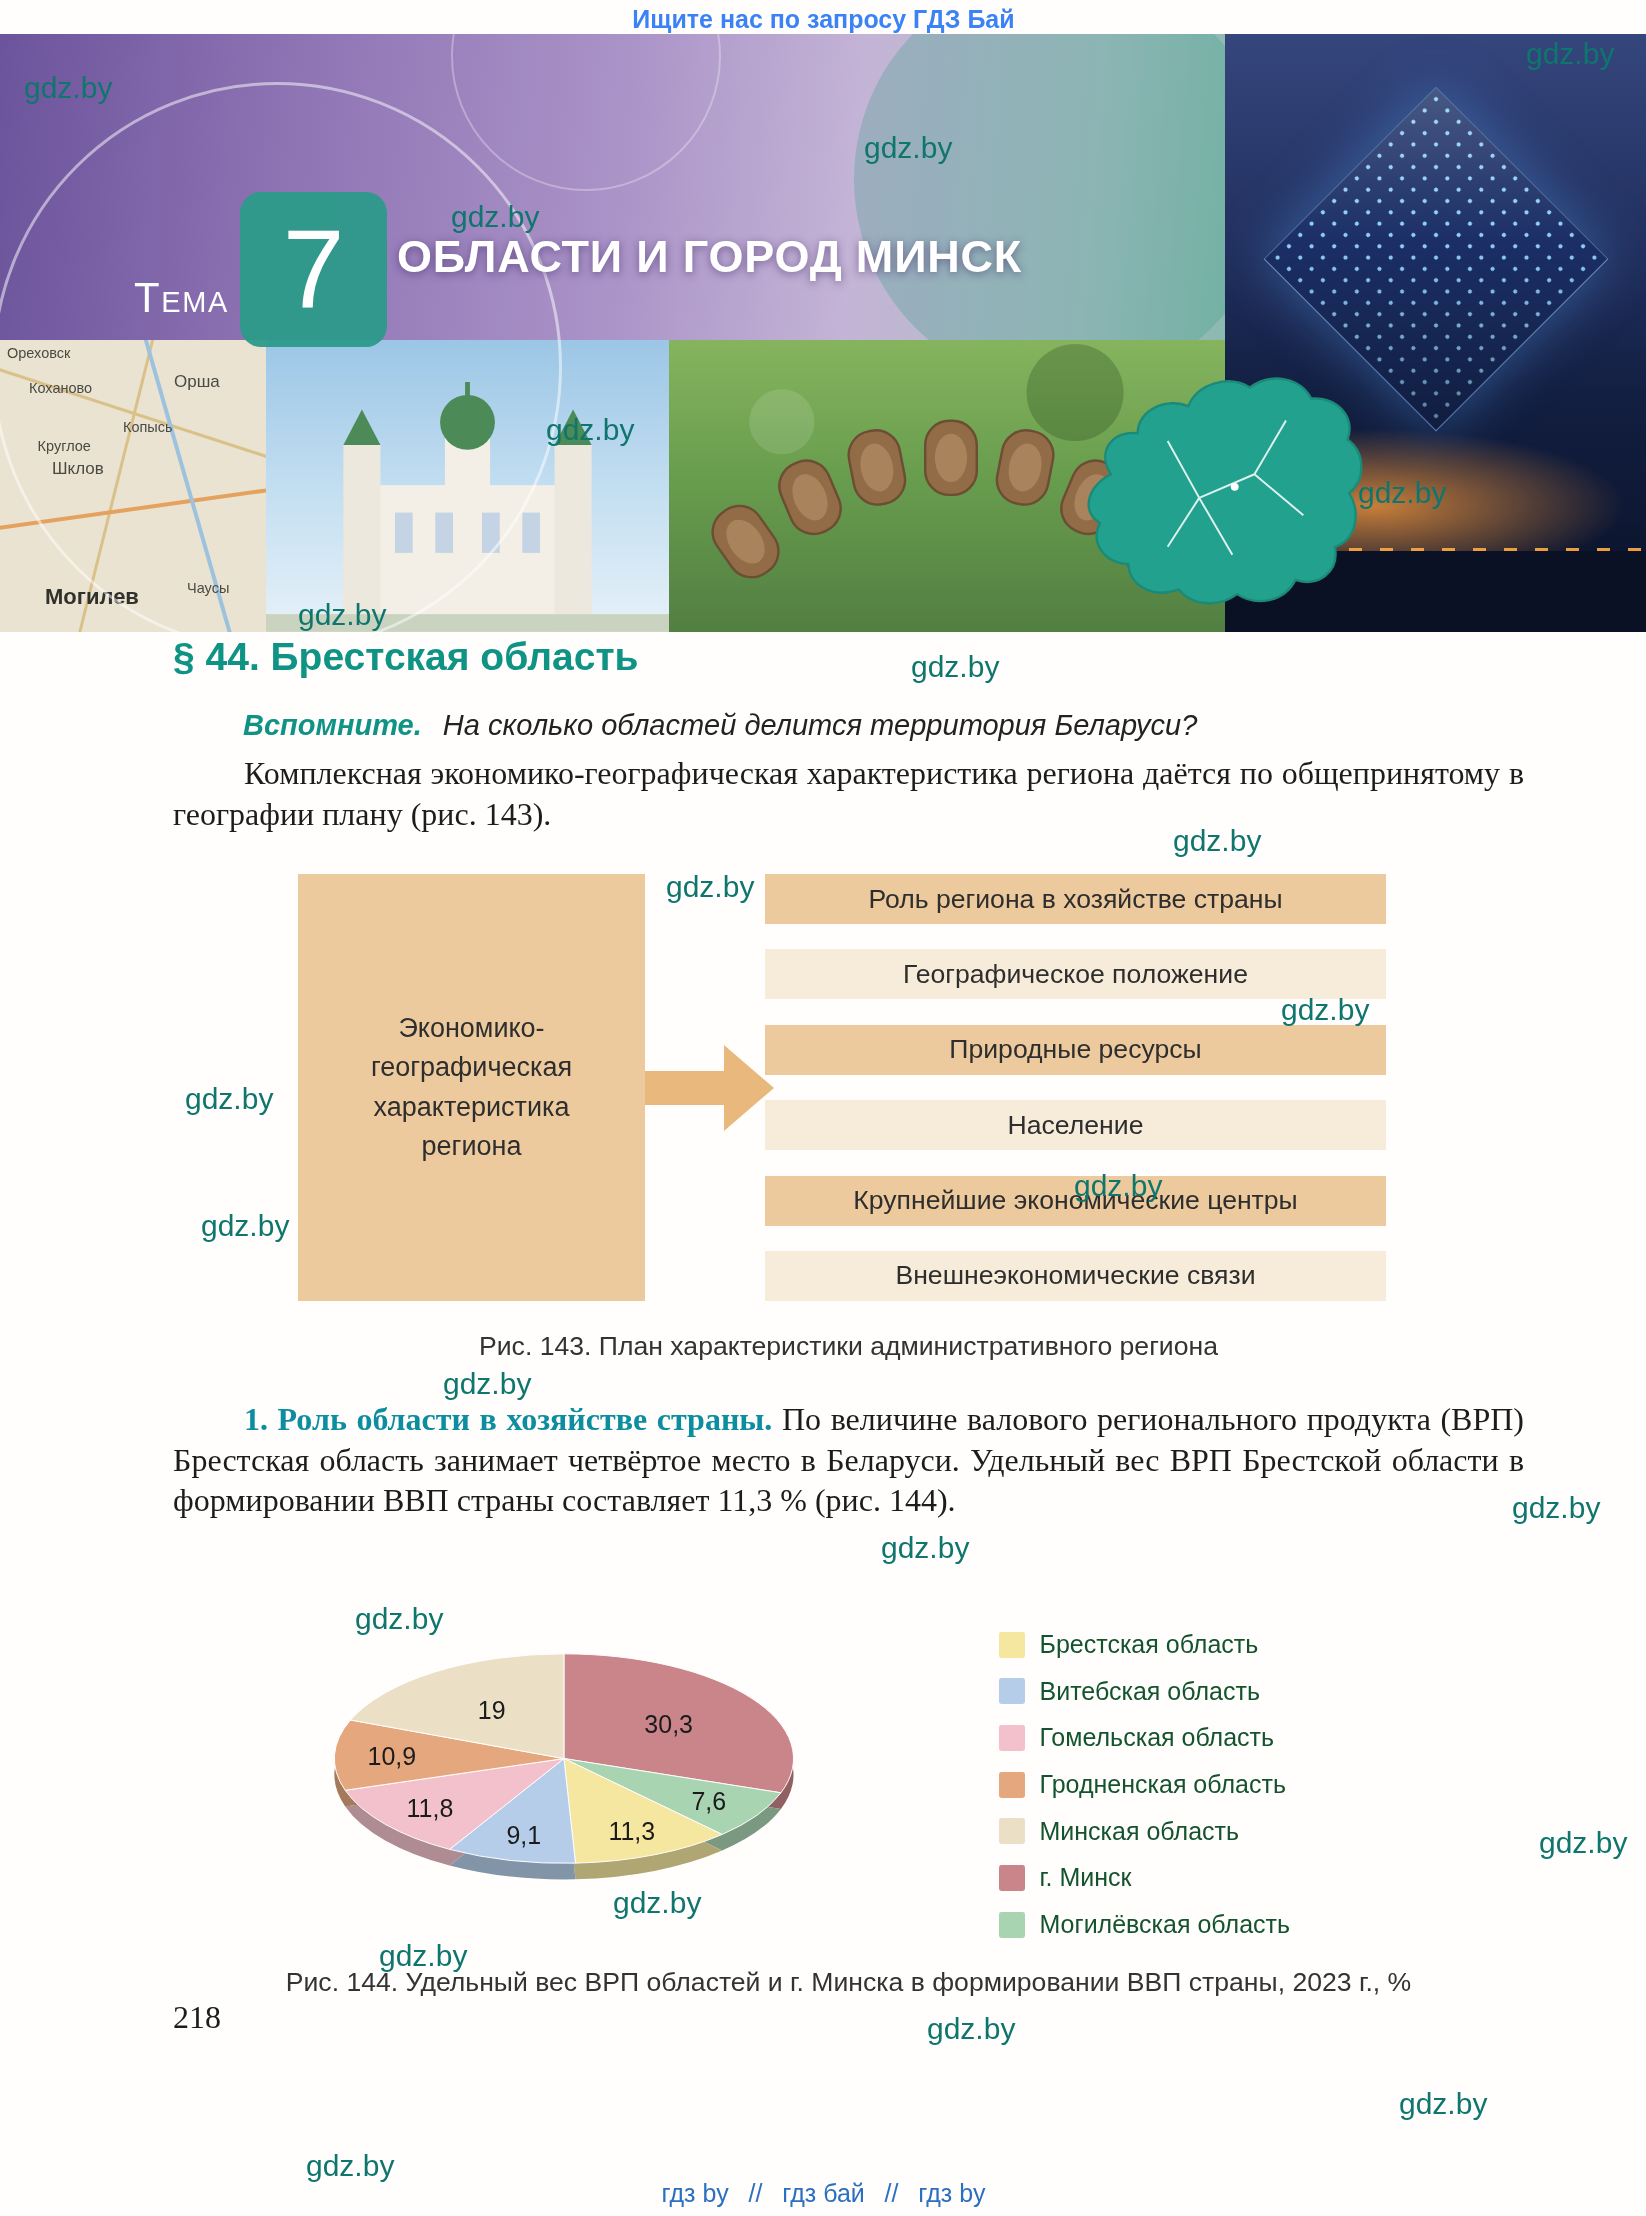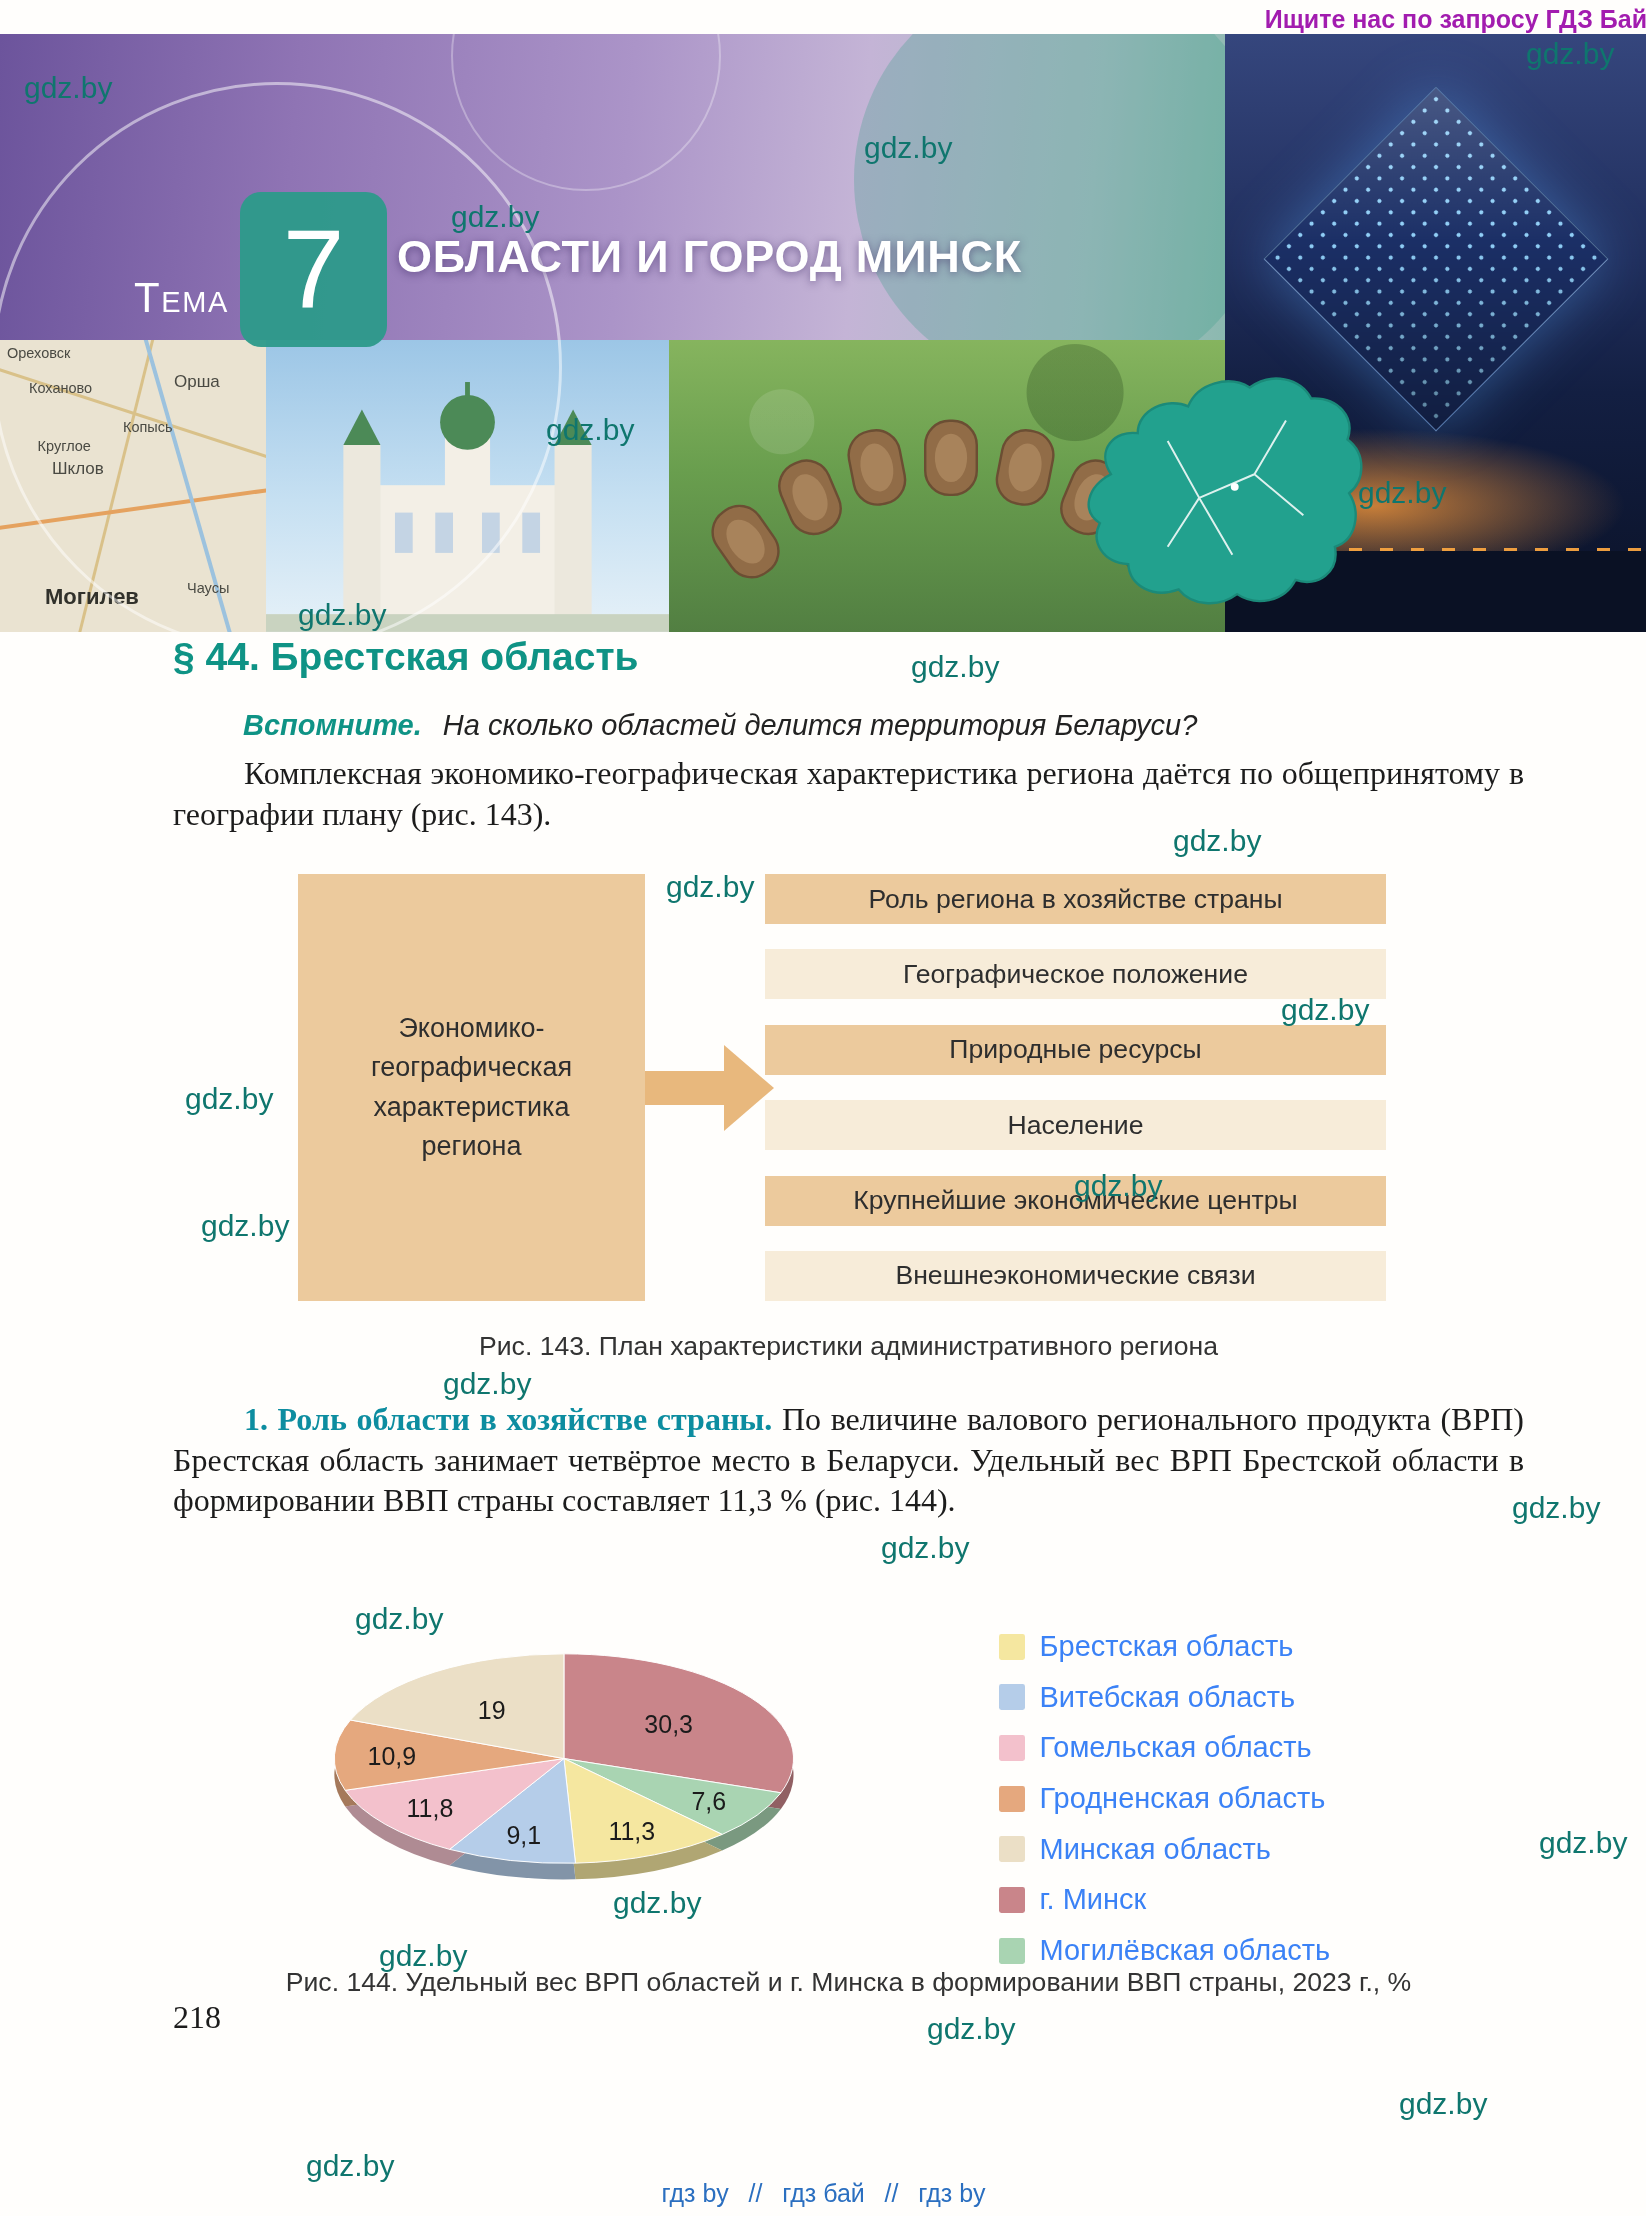--- a/index.html
+++ b/index.html
@@ -1,19 +1,19 @@
 <!DOCTYPE html>
 <html style="font-size:13px"><head>
 <meta charset="utf-8">
 <title>Учебник — § 44. Брестская область</title>
 <style>
   html,body{margin:0;padding:0;background:#ffffff;}
   .page{position:relative;width:1647px;height:2216px;background:#fffefc;font-family:"Liberation Sans",sans-serif;overflow:hidden;}
   .wm{position:absolute;font-size:30px;color:#0f766e;white-space:nowrap;z-index:9;}
-  .top-promo{position:absolute;top:4.8px;left:0;width:100%;text-align:right;font-size:25px;font-weight:bold;color:#a21caf;z-index:9;}
+  .top-promo{position:absolute;top:4.8px;left:0;width:100%;text-align:center;font-size:25px;font-weight:bold;color:#3b82f6;z-index:9;}
 
   
   .banner{position:absolute;left:0;top:34px;width:1647px;height:598px;overflow:hidden;}
   .banner-grad{position:absolute;left:0;top:0;width:100%;height:342px;
     background:linear-gradient(95deg,#6c549c 0%,#8f74b4 18%,#ab94c8 38%,#c4b4d6 52%,#aebfc6 66%,#6db39c 82%,#3f9d86 100%);}
   .circ{position:absolute;border-radius:50%;pointer-events:none;}
   .circ2{width:419px;height:419px;left:854px;top:-64px;background:rgba(64,160,138,.30);}
   .circ3{width:266px;height:266px;left:451px;top:-113px;border:2.4px solid rgba(255,255,255,.30);}
   .circ1{width:564px;height:564px;left:-8px;top:48px;border:3.2px solid rgba(255,255,255,.5);z-index:4;}
   .strip{position:absolute;left:0;top:306px;width:1233px;height:292px;display:flex;overflow:hidden;z-index:2;}
@@ -76,21 +76,21 @@
   .caption{position:absolute;left:173px;width:1351px;text-align:center;font-size:26.6px;color:#333;}
   .cap143{top:1331px;}
   .cap144{top:1967px;}
 
   
   .pie-wrap{position:absolute;left:290px;top:1620px;}
   .pie-label{font-family:"Liberation Sans",sans-serif;font-size:31px;fill:#1b1b1b;}
   .legend{position:absolute;left:999px;top:1630px;display:flex;flex-direction:column;gap:17.7px;}
   .lrow{display:flex;align-items:center;gap:14.5px;}
   .swatch{width:26px;height:26px;border-radius:2.4px;flex:0 0 auto;}
-  .llabel{font-size:29px;color:#3b82f6;}
+  .llabel{font-size:25px;color:#14532d;}
 
   .page-num{position:absolute;left:173px;top:1999px;font-family:"Liberation Serif",serif;font-size:32px;color:#1c1c1c;}
   .footer{position:absolute;left:0;top:2179px;width:100%;text-align:center;font-size:25px;color:#2b6fc0;}
   .footer span{margin:0 6.4px;}
 </style>
 </head>
 <body>
 
 <div class="page">
 

